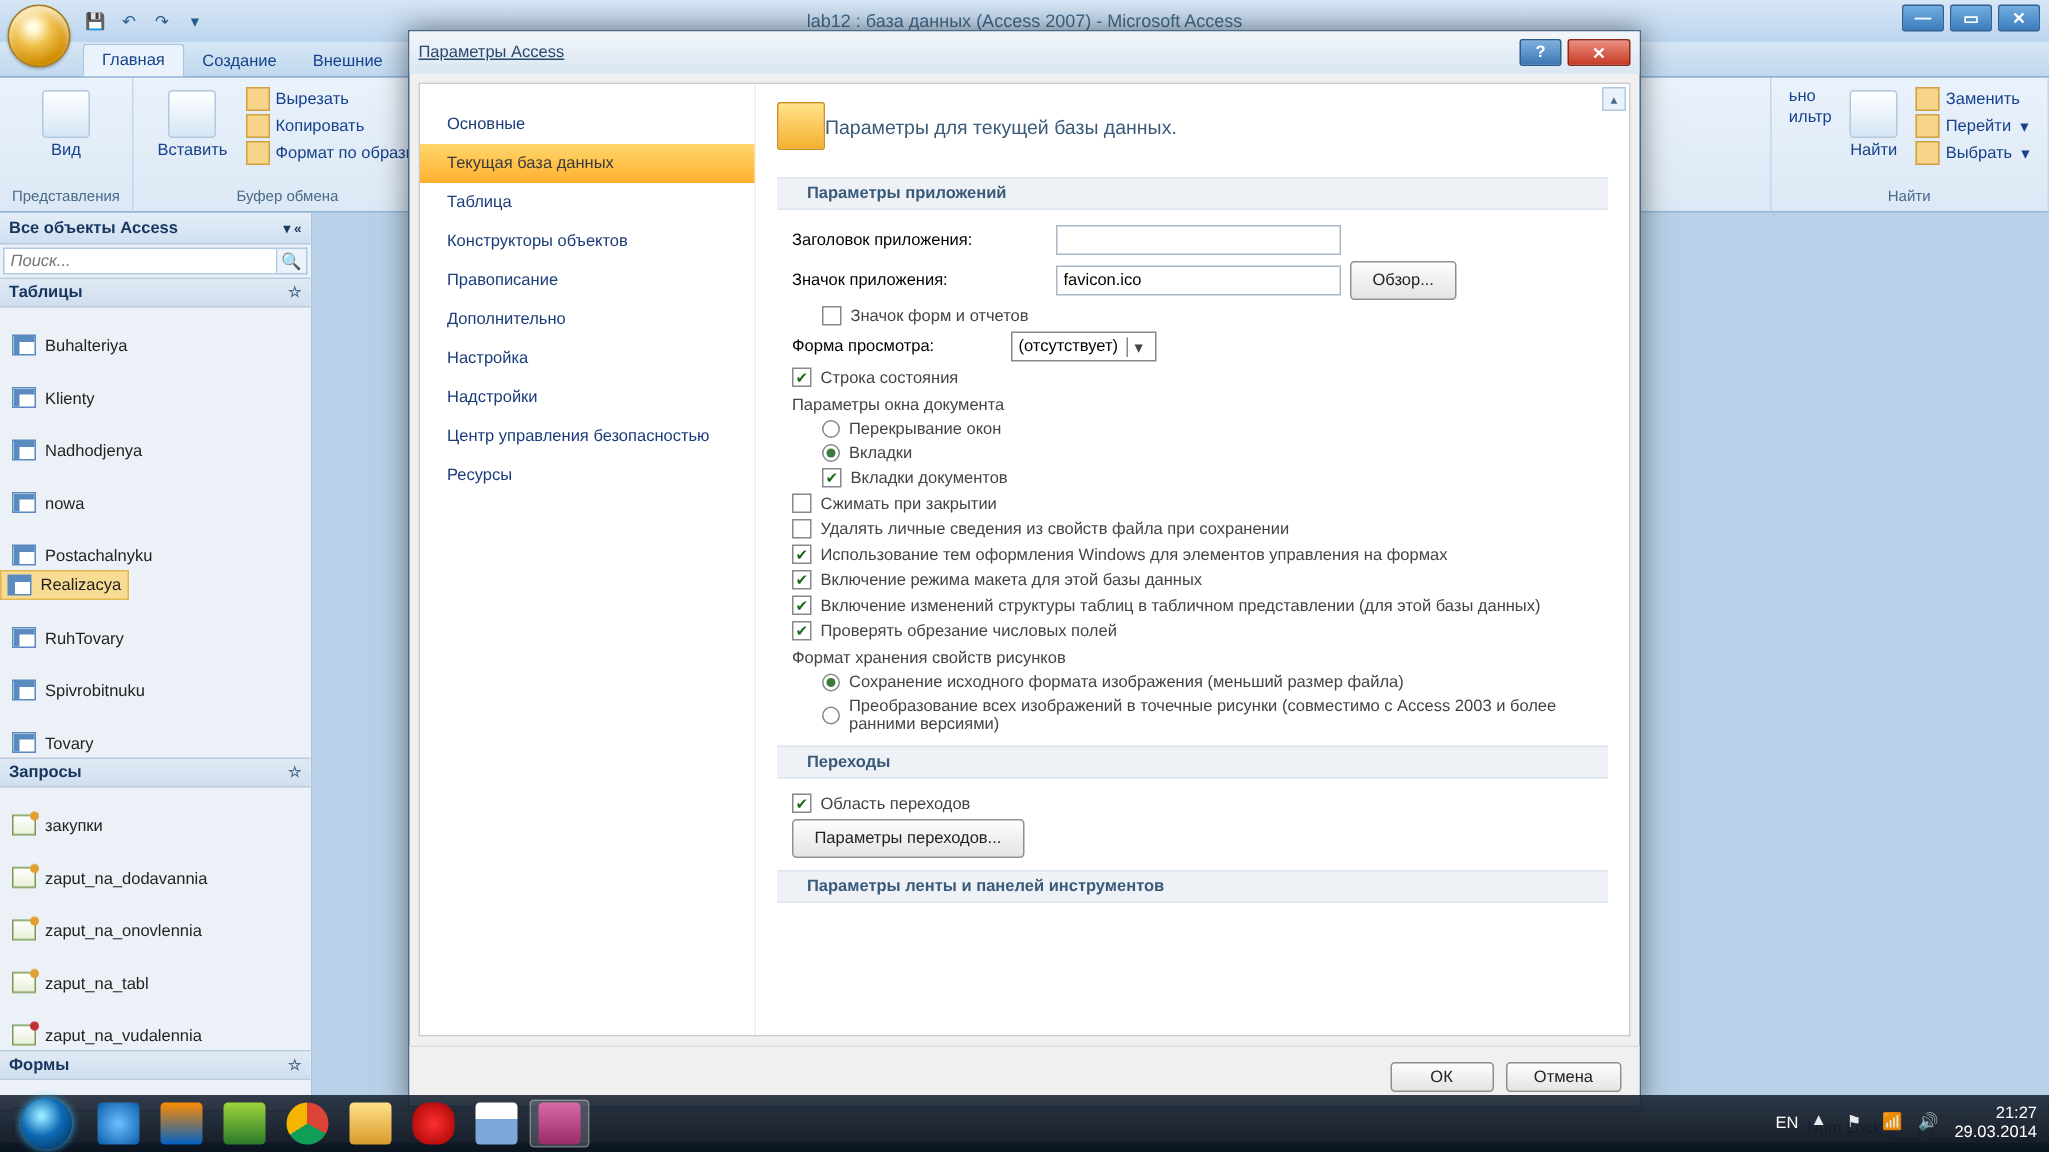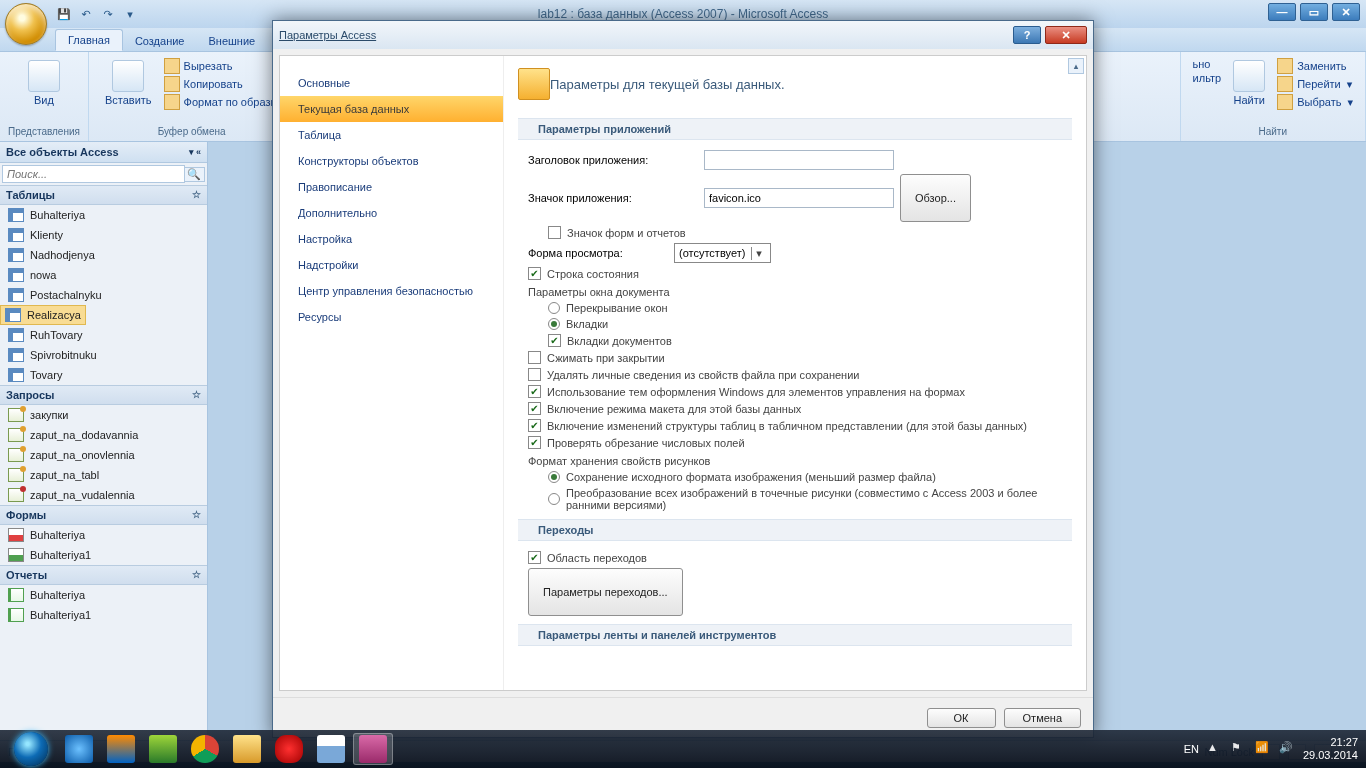--- a/index.html
+++ b/index.html
@@ -26,25 +26,25 @@
 .ribbon-stack{ display:flex;flex-direction:column;gap:2px;padding:2px 4px;}
 .ribbon-stack div{ color:#15428b; display:flex;align-items:center;gap:4px;}
 .ribbon-stack .sico{width:16px;height:16px;background:#f6d58b;border:1px solid #d0a040;}
 .ribbon-right{ margin-left:auto;}
 
 
 .workspace{ display:flex; height:calc(100% - 170px); background:#b8d1e8;}
 .nav{ width:208px; background:#ecf1f7; border-right:1px solid #a8c4e0; overflow:auto;}
 .nav-hdr{ background:linear-gradient(#e4edf7,#cfe0f1); padding:4px 6px; color:#17365d; font-weight:bold; border-bottom:1px solid #b0c8e0; display:flex;justify-content:space-between;align-items:center;}
 .nav-hdr .ar{font-size:9px;}
-.nav-search{ display:flex; padding:2px;align-items:center;}
+.nav-search{ display:flex; padding:2px;}
 .nav-search input{ flex:1; border:1px solid #b0c8e0; padding:2px 4px; font-style:italic; color:#888;}
 .nav-search .sbtn{width:20px;border:1px solid #b0c8e0;border-left:none;background:#eaf2fb;display:flex;align-items:center;justify-content:center;color:#4a6a8a;}
 .nav-section{ background:linear-gradient(#e0eaf5,#d0deee); padding:3px 6px; color:#17365d; font-weight:bold; border-top:1px solid #b8cce0;border-bottom:1px solid #b8cce0;display:flex;justify-content:space-between;}
-.nav-item{ padding:3px 6px 3px 8px; display:flex; align-items:center; gap:6px; color:#222; cursor:pointer;}
+.nav-item{ padding:18px 6px 3px 8px; display:flex; align-items:flex-end; gap:6px; color:#222; cursor:pointer;}
 .nav-item.sel{ background:#f8dc94; border:1px solid #e0b850;}
 .nav-ico{ width:16px;height:14px; display:inline-block;}
 .ico-table{background:linear-gradient(#fff,#fff);border:1px solid #5a8ac0;box-shadow:inset 0 4px 0 #5a8ac0, inset 4px 0 0 #5a8ac0;}
 .ico-query{background:linear-gradient(#fff,#e8f0d8);border:1px solid #7a9a50;position:relative;}
 .ico-query::after{content:"";position:absolute;right:-3px;top:-3px;width:6px;height:6px;background:#e0a030;border-radius:50%;}
 .ico-query-x::after{background:#c03030;}
 .ico-form{background:linear-gradient(#fff 50%,#e04040 50%);border:1px solid #888;}
 .ico-form-g{background:linear-gradient(#fff 50%,#50a050 50%);border:1px solid #888;}
 .ico-report{background:linear-gradient(#fff,#e8f8e8);border:1px solid #50a050;border-left:3px solid #50a050;}
 
@@ -81,21 +81,21 @@
 .dlg-cat.active{ background:linear-gradient(#ffd66a,#ffb030); color:#3a3a3a;}
 .dlg-main{ flex:1; padding:12px 14px; overflow:auto; position:relative;}
 .dlg-header{ display:flex; align-items:center; gap:0; padding-bottom:10px;}
 .dlg-header .hico{width:32px;height:32px;background:linear-gradient(#ffe28a,#f5b030);border:1px solid #d09020;border-radius:2px;}
 .dlg-header .htxt{ color:#3a5a7a; font-size:13px;}
 .sect{ background:#eef2f7; padding:4px 20px; color:#3a5a7a; font-weight:bold; margin:8px 0 10px 0; border:1px solid #dce5ef; border-left:none;border-right:none;}
 .frow{ display:flex; align-items:center; margin:4px 0 4px 10px; gap:6px;}
 .frow label{ color:#444;}
 .frow .lbl{ width:170px;}
 .tinput{ border:1px solid #a9b8c8; padding:2px 4px; height:20px; background:#fff;}
-.btn{ background:linear-gradient(#fdfdfd,#e4e4e4); border:1px solid #8f8f8f; border-radius:3px; padding:17px 14px; color:#222;}
+.btn{ background:linear-gradient(#fdfdfd,#e4e4e4); border:1px solid #8f8f8f; border-radius:3px; padding:6px 14px; color:#222;}
 .sel{ border:1px solid #888; height:20px; display:inline-flex;align-items:center;padding:0 4px;background:#fff;}
 .sel .ar{border:1px solid #888;border-width:0 0 0 1px;padding:0 4px;margin-left:6px;color:#444;}
 .chk{ width:13px;height:13px;border:1px solid #888;background:#fff;display:inline-flex;align-items:center;justify-content:center;color:#1a6a1a;font-size:10px;flex-shrink:0;}
 .chk.c::after{content:"✔";}
 .radio{width:12px;height:12px;border:1px solid #888;border-radius:50%;display:inline-flex;align-items:center;justify-content:center;flex-shrink:0;}
 .radio.c::after{content:"";width:6px;height:6px;background:#3a7a3a;border-radius:50%;}
 .indent{margin-left:30px;}
 .subhdr{color:#444;margin:6px 0 2px 10px;}
 .dlg-footer{ height:40px; background:#f0f0f0; border-top:1px solid #ddd; display:flex; align-items:center; justify-content:flex-end; padding:0 12px; gap:8px;}
 .scroll-up{position:absolute; right:2px; top:2px; width:16px;height:16px;background:#eaf2fb;border:1px solid #b0c8e0;display:flex;align-items:center;justify-content:center;font-size:9px;color:#4a6a8a;}

